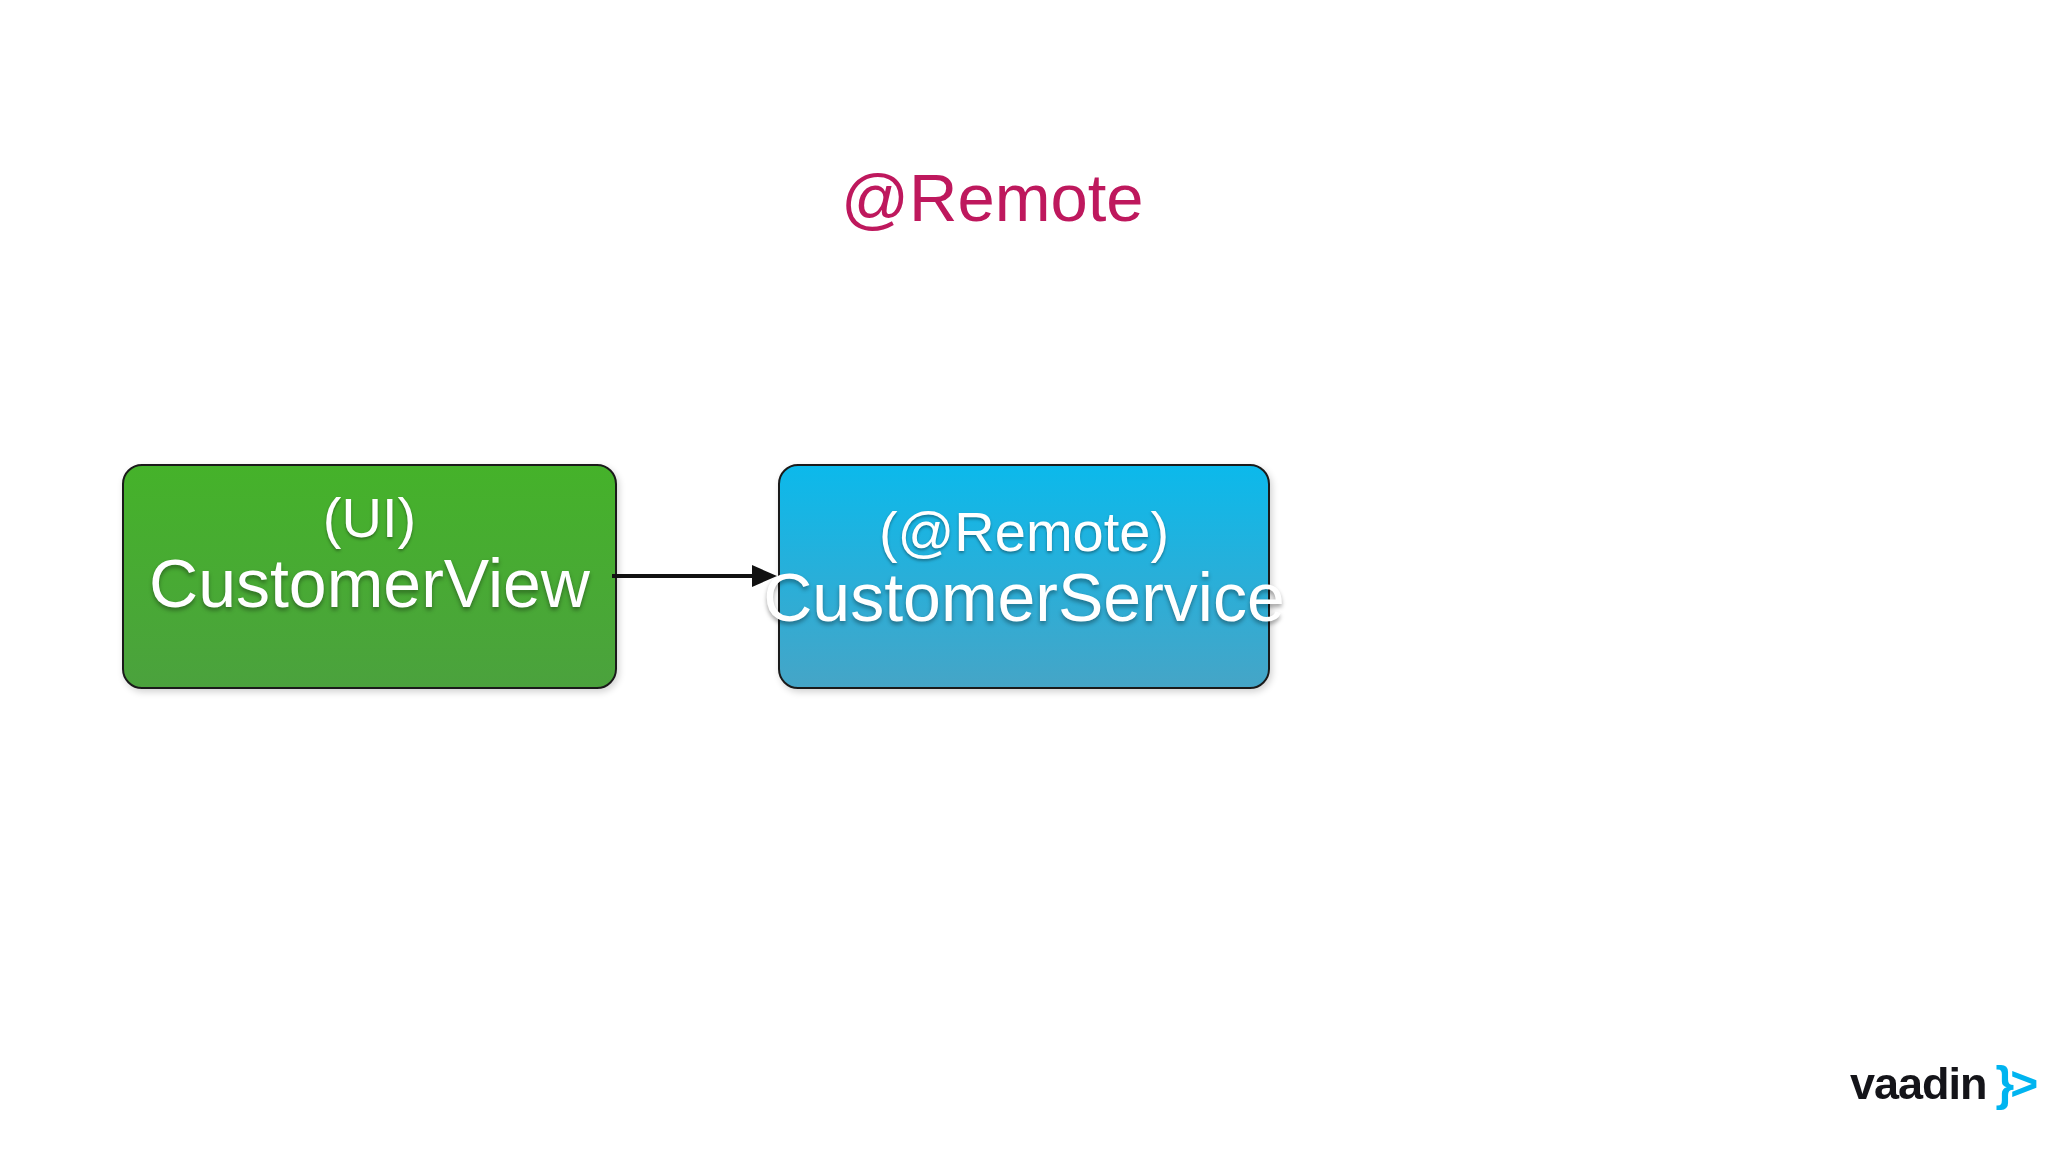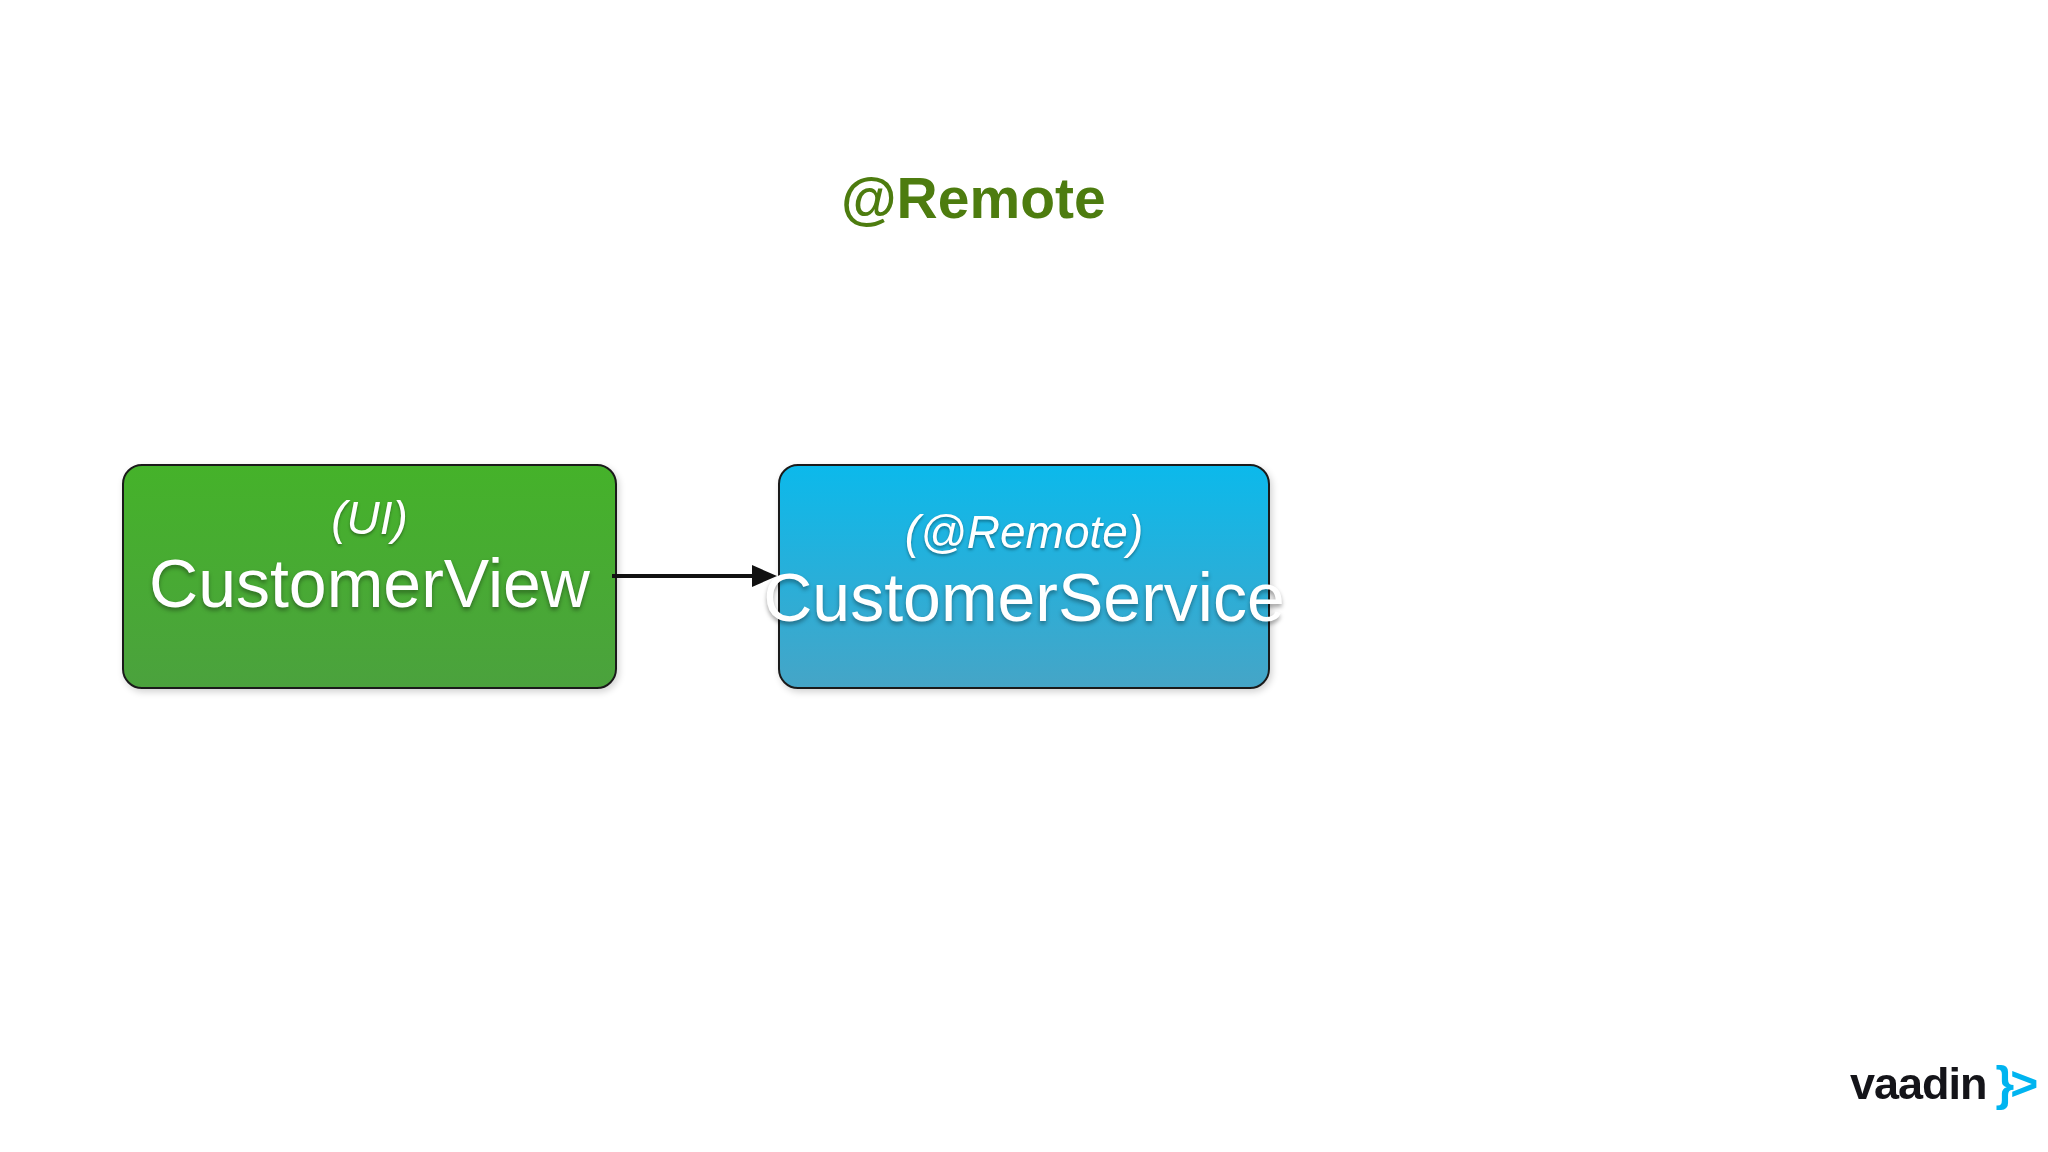--- a/index.html
+++ b/index.html
@@ -14,23 +14,23 @@
   .slide {
     position: relative;
     width: 2048px;
     height: 1152px;
     background: #ffffff;
   }
   .heading {
     position: absolute;
     left: 841px;
     top: 148px;
-    color: #4d7c0f;
-    font-size: 57px;
-    font-weight: 700;
+    color: #be185d;
+    font-size: 67px;
+    font-weight: 400;
     line-height: 100px;
     letter-spacing: 0px;
   }
   .node {
     position: absolute;
     top: 464px;
     width: 495px;
     height: 225px;
     box-sizing: border-box;
     border: 2px solid var(--border-c, #1a1a1a);
@@ -40,22 +40,21 @@
     display: flex;
     flex-direction: column;
     align-items: center;
     justify-content: center;
     text-align: center;
     box-shadow: 2px 3px 7px rgba(0,0,0,0.18);
   }
   .node-green { left: 122px; padding-bottom: 42px; }
   .node-blue  { left: 778px; width: 492px; padding-bottom: 14px; }
   .node .stereotype {
-    font-size: 46px;
-    font-style: italic;
+    font-size: 56px;
     line-height: 52px;
     text-shadow: 0 2px 3px rgba(0,0,0,0.35);
   }
   .node .node-name {
     font-size: 68px;
     line-height: 74px;
     margin-top: 2px;
     text-shadow: 0 3px 4px rgba(0,0,0,0.35);
   }
   .connector {

